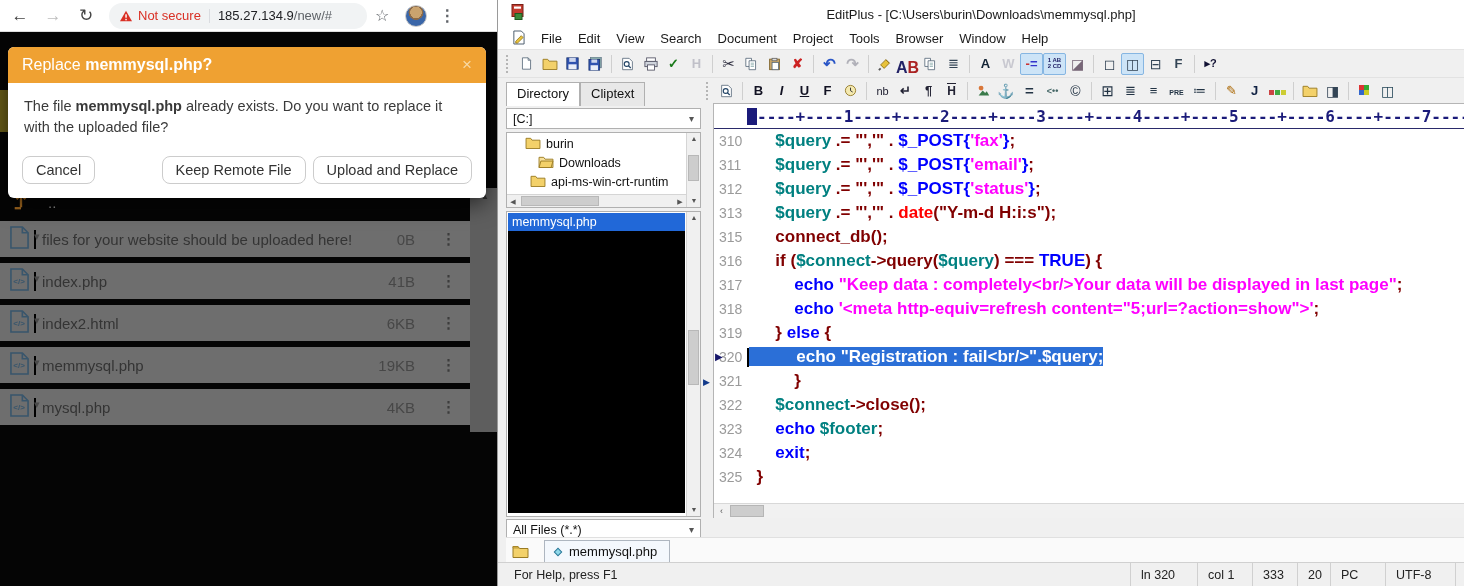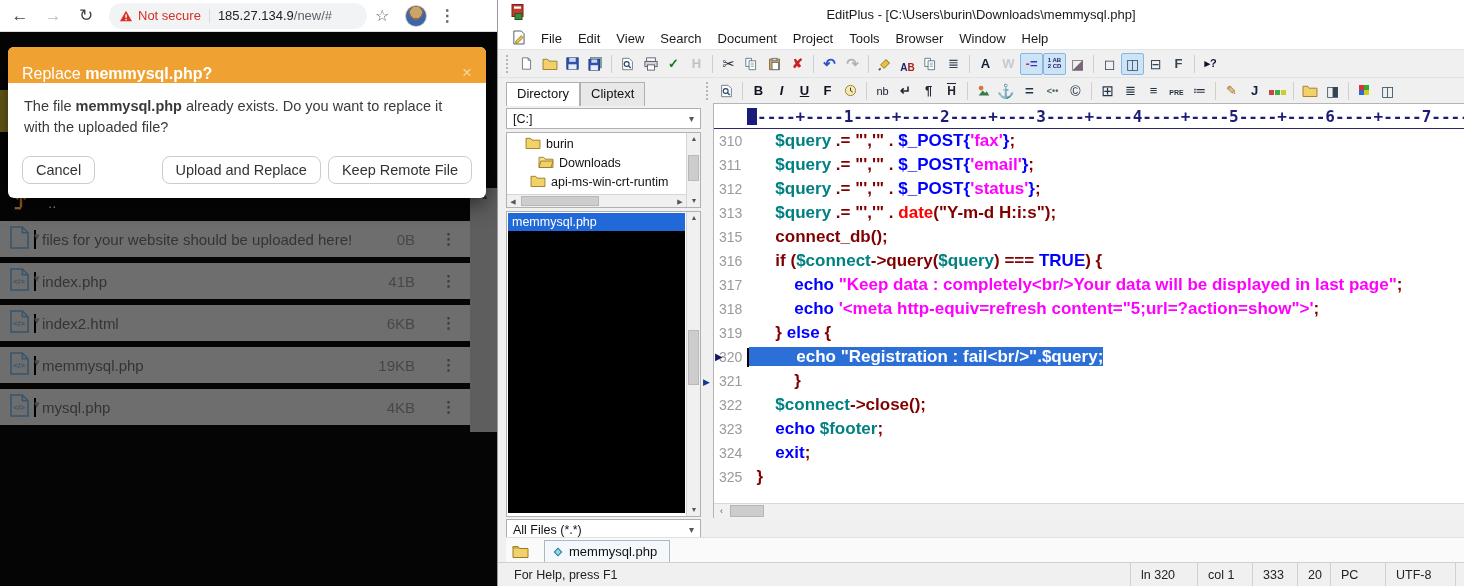--- a/index.html
+++ b/index.html
@@ -31,21 +31,21 @@
   .up-row .uic{margin-left:12px;margin-right:18px;}
   .frow{position:absolute;left:0;width:470px;height:36px;background:#6e6e6e;display:flex;align-items:center;}
   .frow .ficon{margin-left:10px;flex:0 0 auto;}
   .frow .caret{color:#4a4a4a;font-size:11px;margin:0 6px 0 5px;}
   .frow .fname{color:#343434;font-size:15px;flex:1;white-space:nowrap;overflow:hidden;}
   .frow .fsize{color:#474747;font-size:15px;margin-right:26px;}
   .frow .fkebab{color:#3c3c3c;font-size:15px;font-weight:bold;margin-right:14px;cursor:pointer;}
 
   
   .dialog{position:absolute;left:8px;top:15px;width:478px;border-radius:6px;background:#fff;box-shadow:0 6px 22px rgba(0,0,0,.6);}
-  .dlg-head{height:36px;background:#efa132;border-radius:6px 6px 0 0;display:flex;align-items:flex-end;padding:0 14px;}
+  .dlg-head{height:36px;background:#efa132;border-radius:6px 6px 0 0;display:flex;align-items:center;padding:0 14px;}
   .dlg-title{color:#fff;font-size:16px;}
   .dlg-title b{font-weight:bold;}
   .dlg-x{margin-left:auto;color:#f8d9a4;font-size:17px;cursor:pointer;}
   .dlg-body{padding:13px 16px 10px 16px;font-size:14.5px;color:#3a3a3a;line-height:21px;}
   .dlg-body b{font-weight:bold;}
   .dlg-btns{display:flex;align-items:center;padding:8px 14px 14px 14px;}
   .btn{background:#fff;border:1px solid #ccc;border-radius:8px;font-size:14.5px;color:#333;padding:5px 13px;cursor:pointer;font-family:"Liberation Sans",sans-serif;}
   .dlg-btns .spacer{flex:1;}
   .dlg-btns .btn + .btn{margin-left:7px;}
 
@@ -235,22 +235,22 @@
         <div class="dlg-head">
           <span class="dlg-title"><span>Replace </span><b>memmysql.php?</b></span>
           <span class="dlg-x">×</span>
         </div>
         <div class="dlg-body">
           <span>The file </span><b>memmysql.php</b><span> already exists. Do you want to replace it with the uploaded file?</span>
         </div>
         <div class="dlg-btns">
           <button class="btn">Cancel</button>
           <span class="spacer"></span>
+          <button class="btn">Keep Remote File</button>
           <button class="btn">Upload and Replace</button>
-          <button class="btn">Keep Remote File</button>
         </div>
       </div>
     </div>
   </div>
 
   <div class="editor">
     <div class="ep-title">
       <span class="logo">
         <svg width="16" height="16" viewBox="0 0 16 16">
             <rect x="2" y="0.5" width="11" height="12" fill="#c23b2e" stroke="#7a1f16"></rect>
@@ -362,21 +362,21 @@
           </span>
           <span class="tsep"></span>
           <span class="tbtn">
             <svg width="14" height="14" viewBox="0 0 16 16">
               <path d="M3 9l6-6 4 4-6 6z" fill="#e8c23a" stroke="#8a6d14"></path>
               <path d="M9 3l4 4" stroke="#8a6d14"></path>
               <path d="M3 13l-2 2" stroke="#555" stroke-width="2"></path>
             </svg>
           </span>
           <span class="tbtn">
-            <span style="font-weight:bold;font-size:10px;margin-top:8px;"><span style="color:#226">A</span><span style="color:#a22">B</span></span>
+            <span style="font-weight:bold;font-size:16px;margin-top:8px;"><span style="color:#226">A</span><span style="color:#a22">B</span></span>
           </span>
           <span class="tbtn">
             <svg width="13" height="14" viewBox="0 0 16 16">
               <path d="M1 1h7v10H1z" fill="#fff" stroke="#567"></path>
               <path d="M5 4h8v11H5z" fill="#fff" stroke="#567"></path>
               <path d="M7 7h4M7 9h4M7 11h4" stroke="#8aa"></path>
             </svg>
           </span>
           <span class="tbtn">
             <span style="color:#345;">≣</span>

